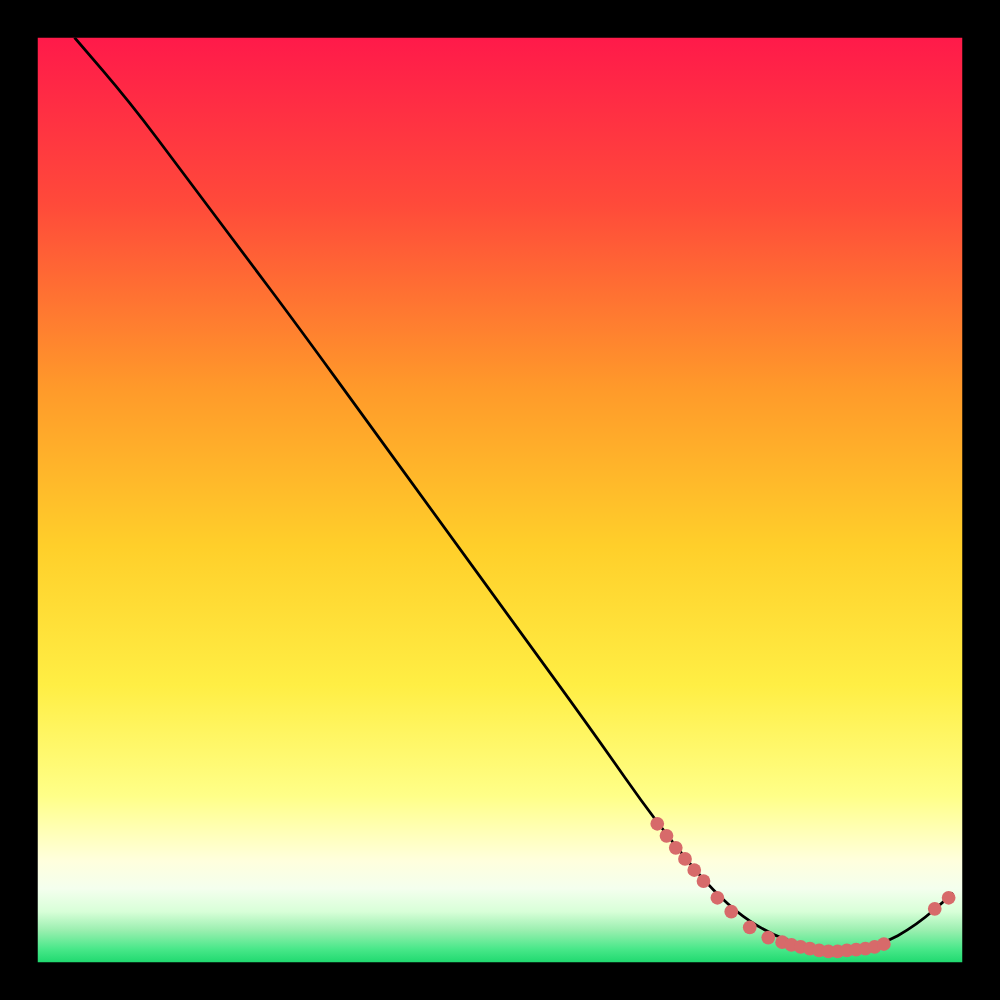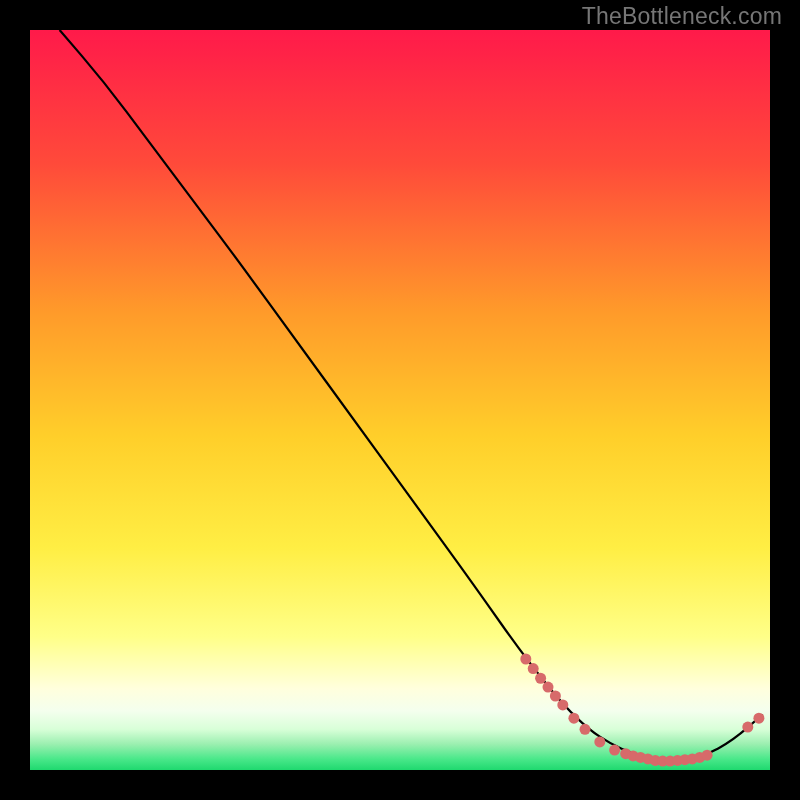--- a/index.html
+++ b/index.html
@@ -34,21 +34,20 @@
     height: 740px;
   }
   svg {
     display: block;
   }
 </style>
 </head>
 <body>
 <div class="container">
 
-<div class="attribution">TheBottleneck.com</div>
 
 <div class="plot-area">
   <svg id="chart-svg" width="740" height="740" viewBox="0 0 740 740">
     <defs>
       <linearGradient id="bg-grad" x1="0" y1="0" x2="0" y2="1">
         <stop offset="0%" stop-color="#ff1a4a"></stop>
         <stop offset="18%" stop-color="#ff4a3a"></stop>
         <stop offset="38%" stop-color="#ff9a2a"></stop>
         <stop offset="55%" stop-color="#ffcf2a"></stop>
         <stop offset="70%" stop-color="#ffee44"></stop>

